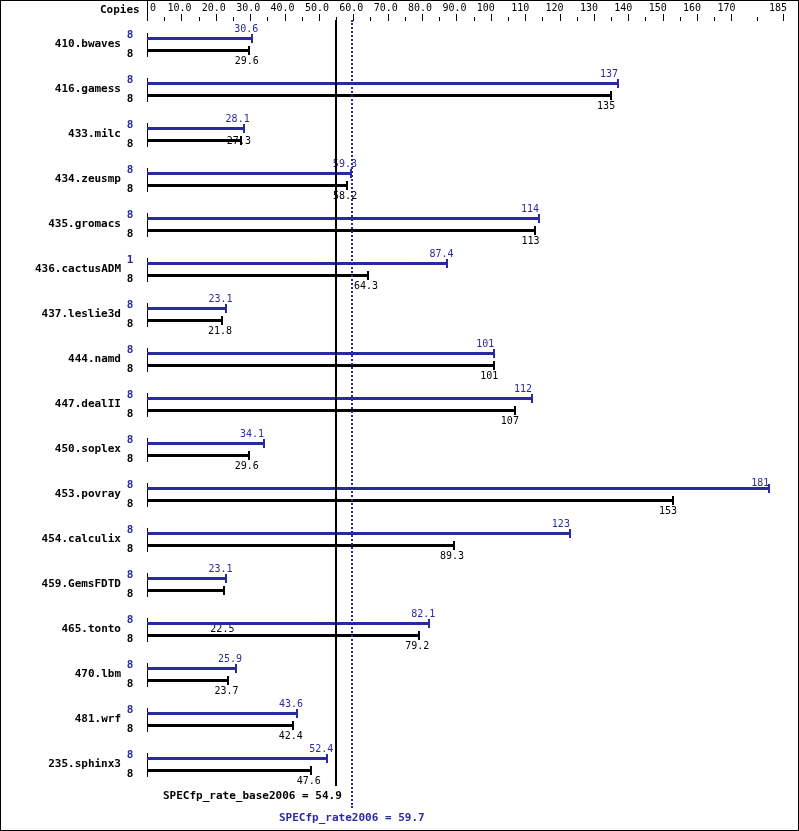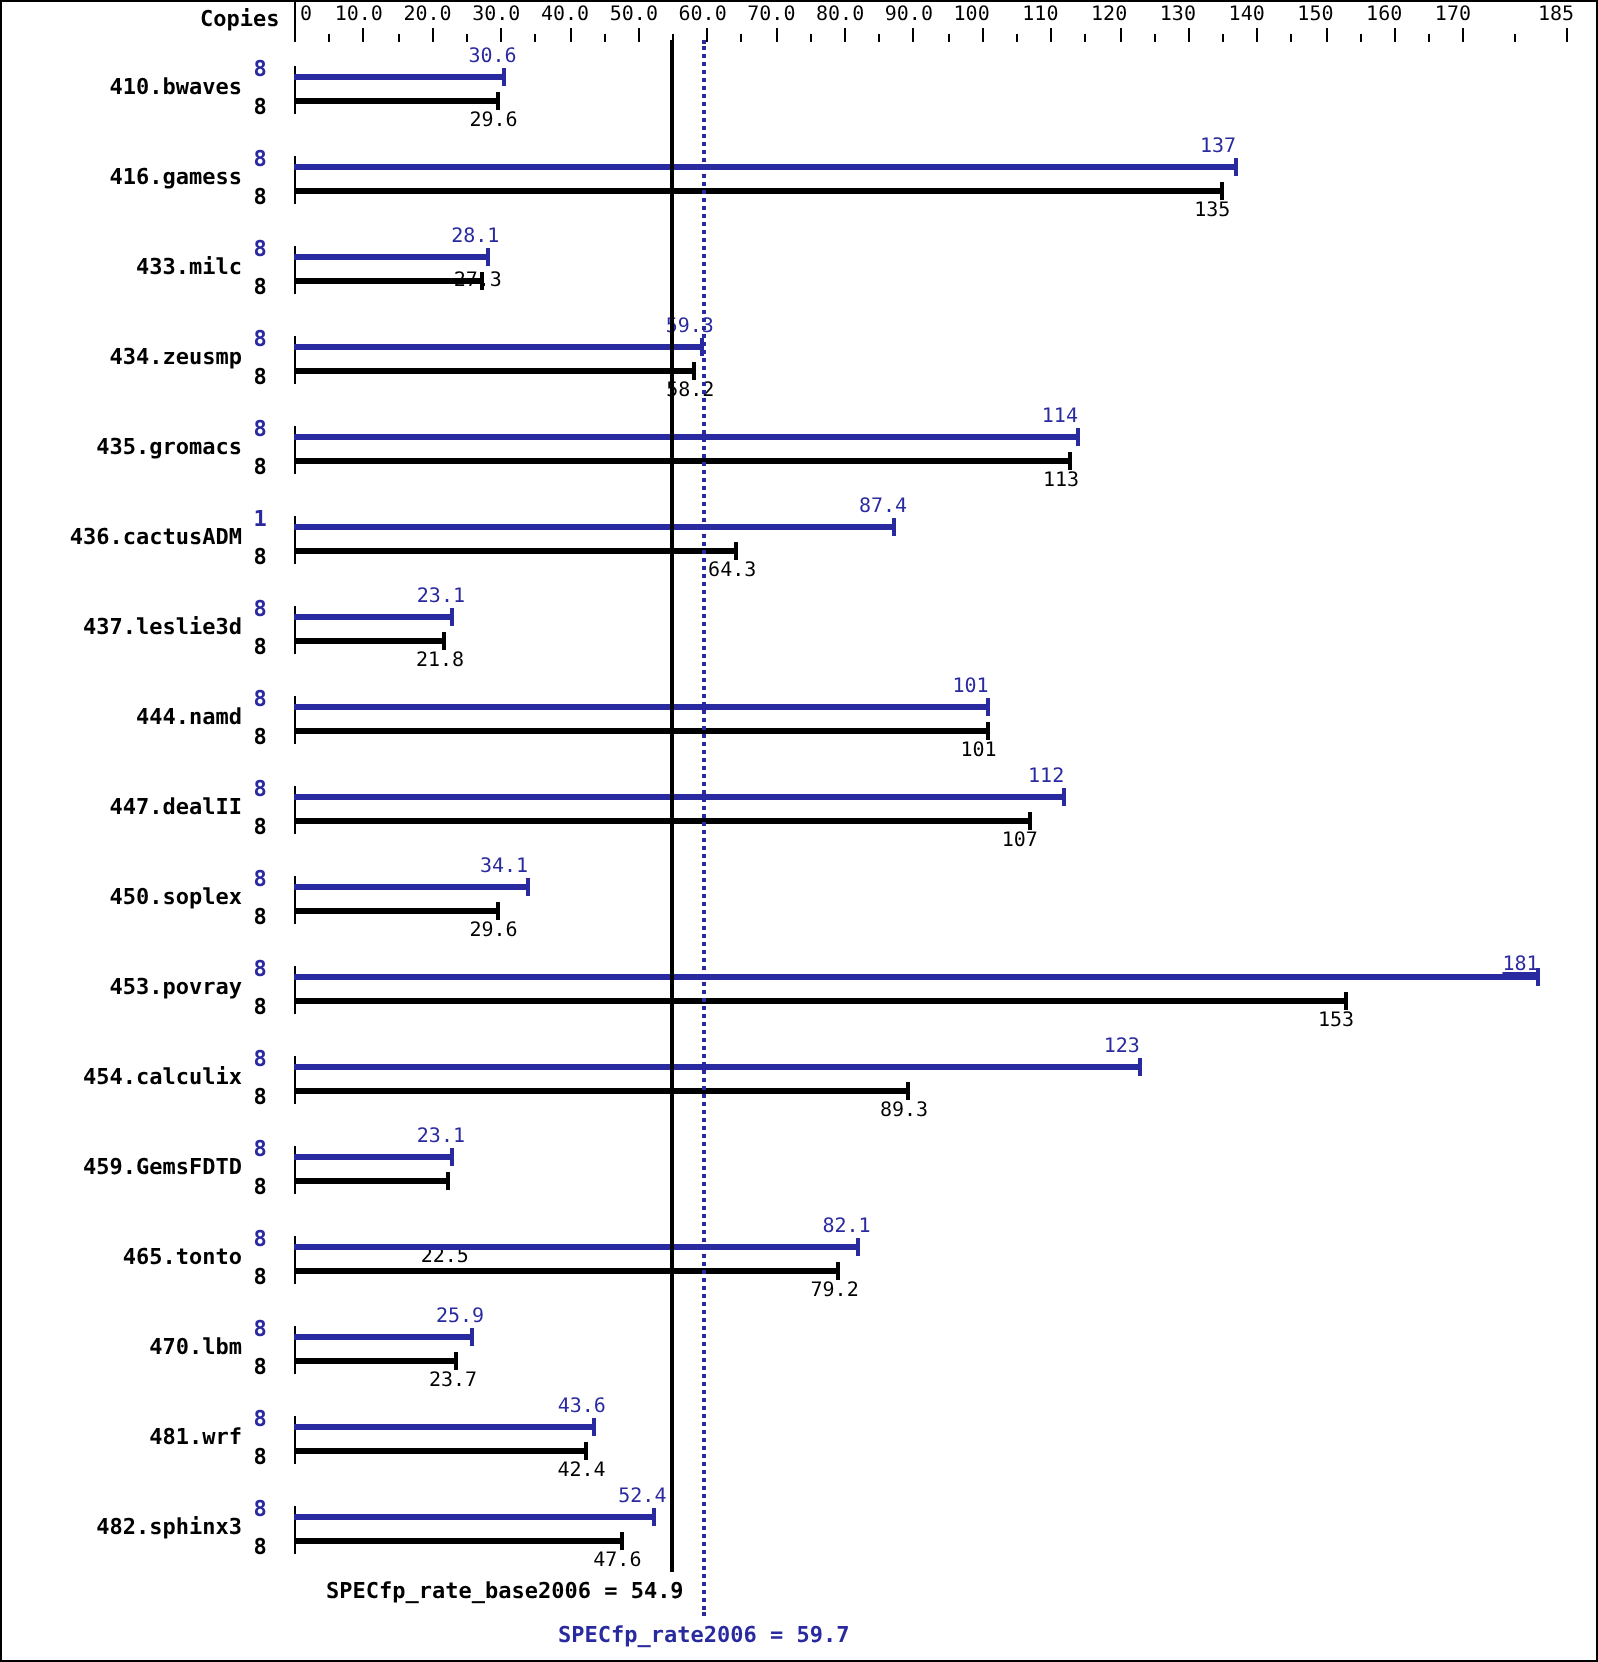--- a/index.html
+++ b/index.html
@@ -247,21 +247,21 @@
     <div class="abs bench-lbl" style="top: 712px;">481.wrf</div>
     <div class="abs copies peak" style="left: 125px; top: 703px;">8</div>
     <div class="abs copies base" style="left: 125px; top: 722px;">8</div>
     <div class="abs baseline-v" style="left: 147px; top: 708px; height: 24px;"></div>
     <div class="abs bar peak" style="left: 147px; top: 712px; width: 149.89px;"></div>
     <div class="abs cap peak" style="left: 295.89px; top: 709px;"></div>
     <div class="abs val peak" style="left: 278.89px; top: 698px;">43.6</div>
     <div class="abs bar base" style="left: 147px; top: 724px; width: 145.764px;"></div>
     <div class="abs cap base" style="left: 291.764px; top: 721px;"></div>
     <div class="abs val base" style="left: 278.764px; top: 730px; text-align: center;">42.4</div>
-    <div class="abs bench-lbl" style="top: 757px;">482.sphinx3</div>
+    <div class="abs bench-lbl" style="top: 757px;">235.sphinx3</div>
     <div class="abs copies peak" style="left: 125px; top: 748px;">8</div>
     <div class="abs copies base" style="left: 125px; top: 767px;">8</div>
     <div class="abs baseline-v" style="left: 147px; top: 753px; height: 24px;"></div>
     <div class="abs bar peak" style="left: 147px; top: 757px; width: 180.143px;"></div>
     <div class="abs cap peak" style="left: 326.143px; top: 754px;"></div>
     <div class="abs val peak" style="left: 309.143px; top: 743px;">52.4</div>
     <div class="abs bar base" style="left: 147px; top: 769px; width: 163.641px;"></div>
     <div class="abs cap base" style="left: 309.641px; top: 766px;"></div>
     <div class="abs val base" style="left: 296.641px; top: 775px;">47.6</div>
   </div>

